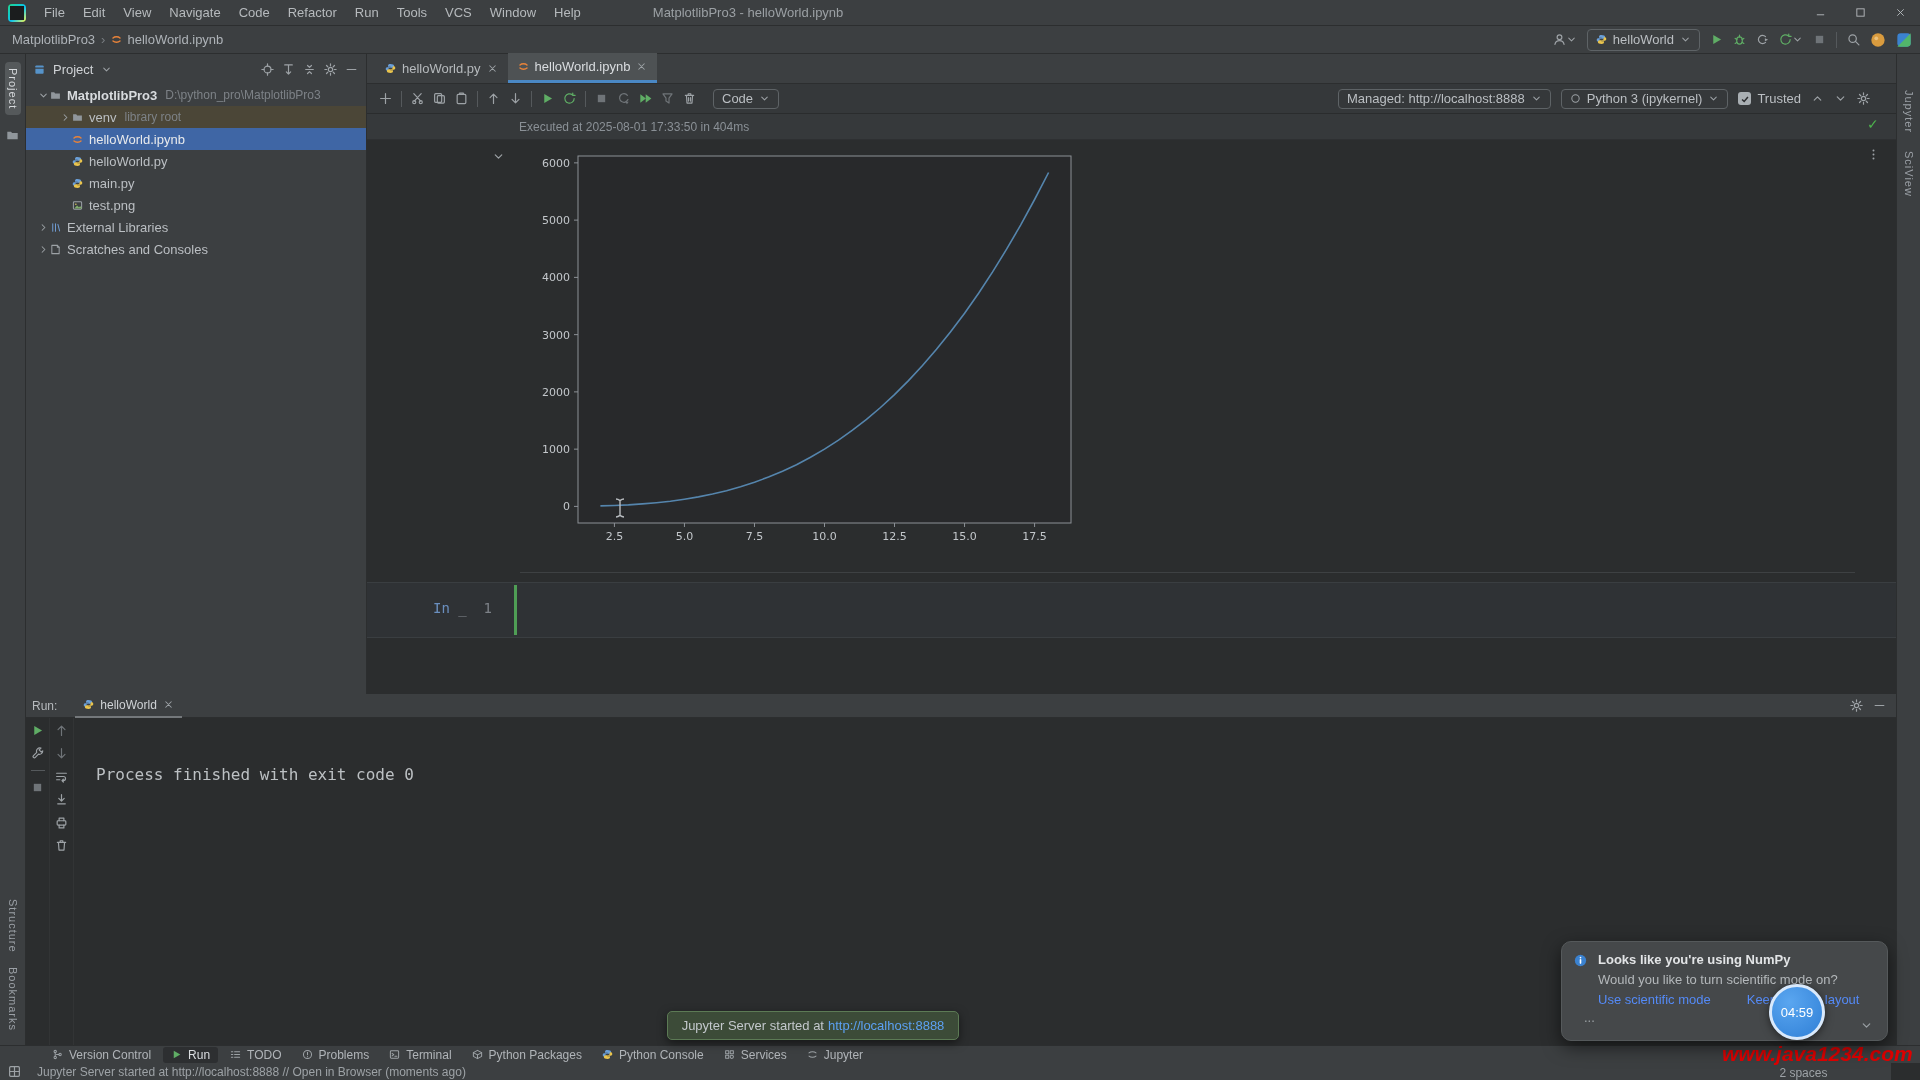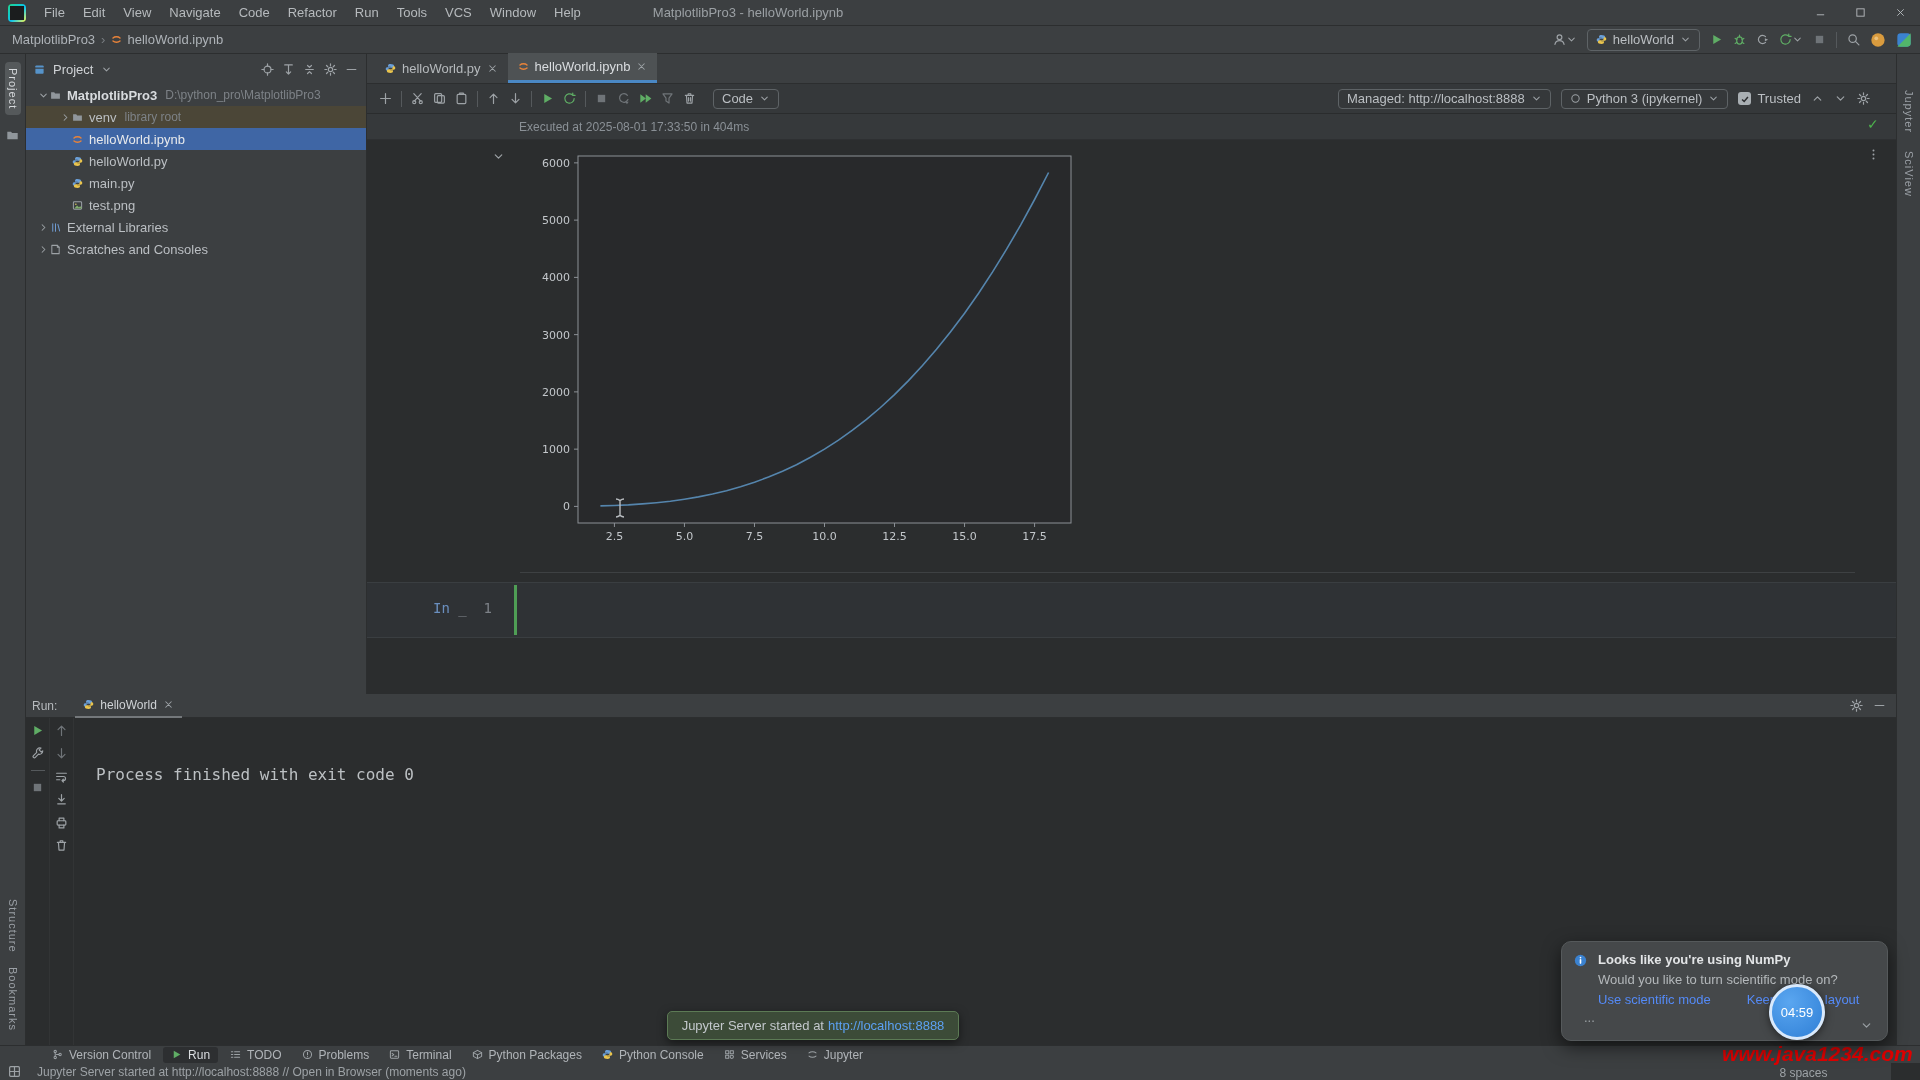--- a/index.html
+++ b/index.html
@@ -816,21 +816,21 @@
     <span class="icon" style="margin-left:8px">
         <svg viewBox="0 0 12 12" fill="none" stroke="currentColor" stroke-width="1.1" stroke-linecap="round" stroke-linejoin="round">
           <rect x="1.5" y="1.5" width="9" height="9" rx="1"></rect>
           <path d="M1.5 6h9M6 1.5v9"></path>
         </svg>
       </span>
     <span style="margin-left:16px">Jupyter Server started at http://localhost:8888 // Open in Browser (moments ago)</span>
     <div id="status-right">
       <span>LF</span>
       <span>UTF-8</span>
-      <span>8 spaces</span>
+      <span>2 spaces</span>
       <span>Python 3.11 (MatplotlibPro3)</span>
       <span class="icon sm">
           <svg viewBox="0 0 12 12" fill="none" stroke="currentColor" stroke-width="1.1" stroke-linecap="round" stroke-linejoin="round">
             <rect x="3" y="5.2" width="6" height="5" rx="1"></rect>
             <path d="M4.2 5.2V3.8a1.8 1.8 0 0 1 3.6 0v1.4"></path>
           </svg>
         </span>
     </div>
   </div>
 

